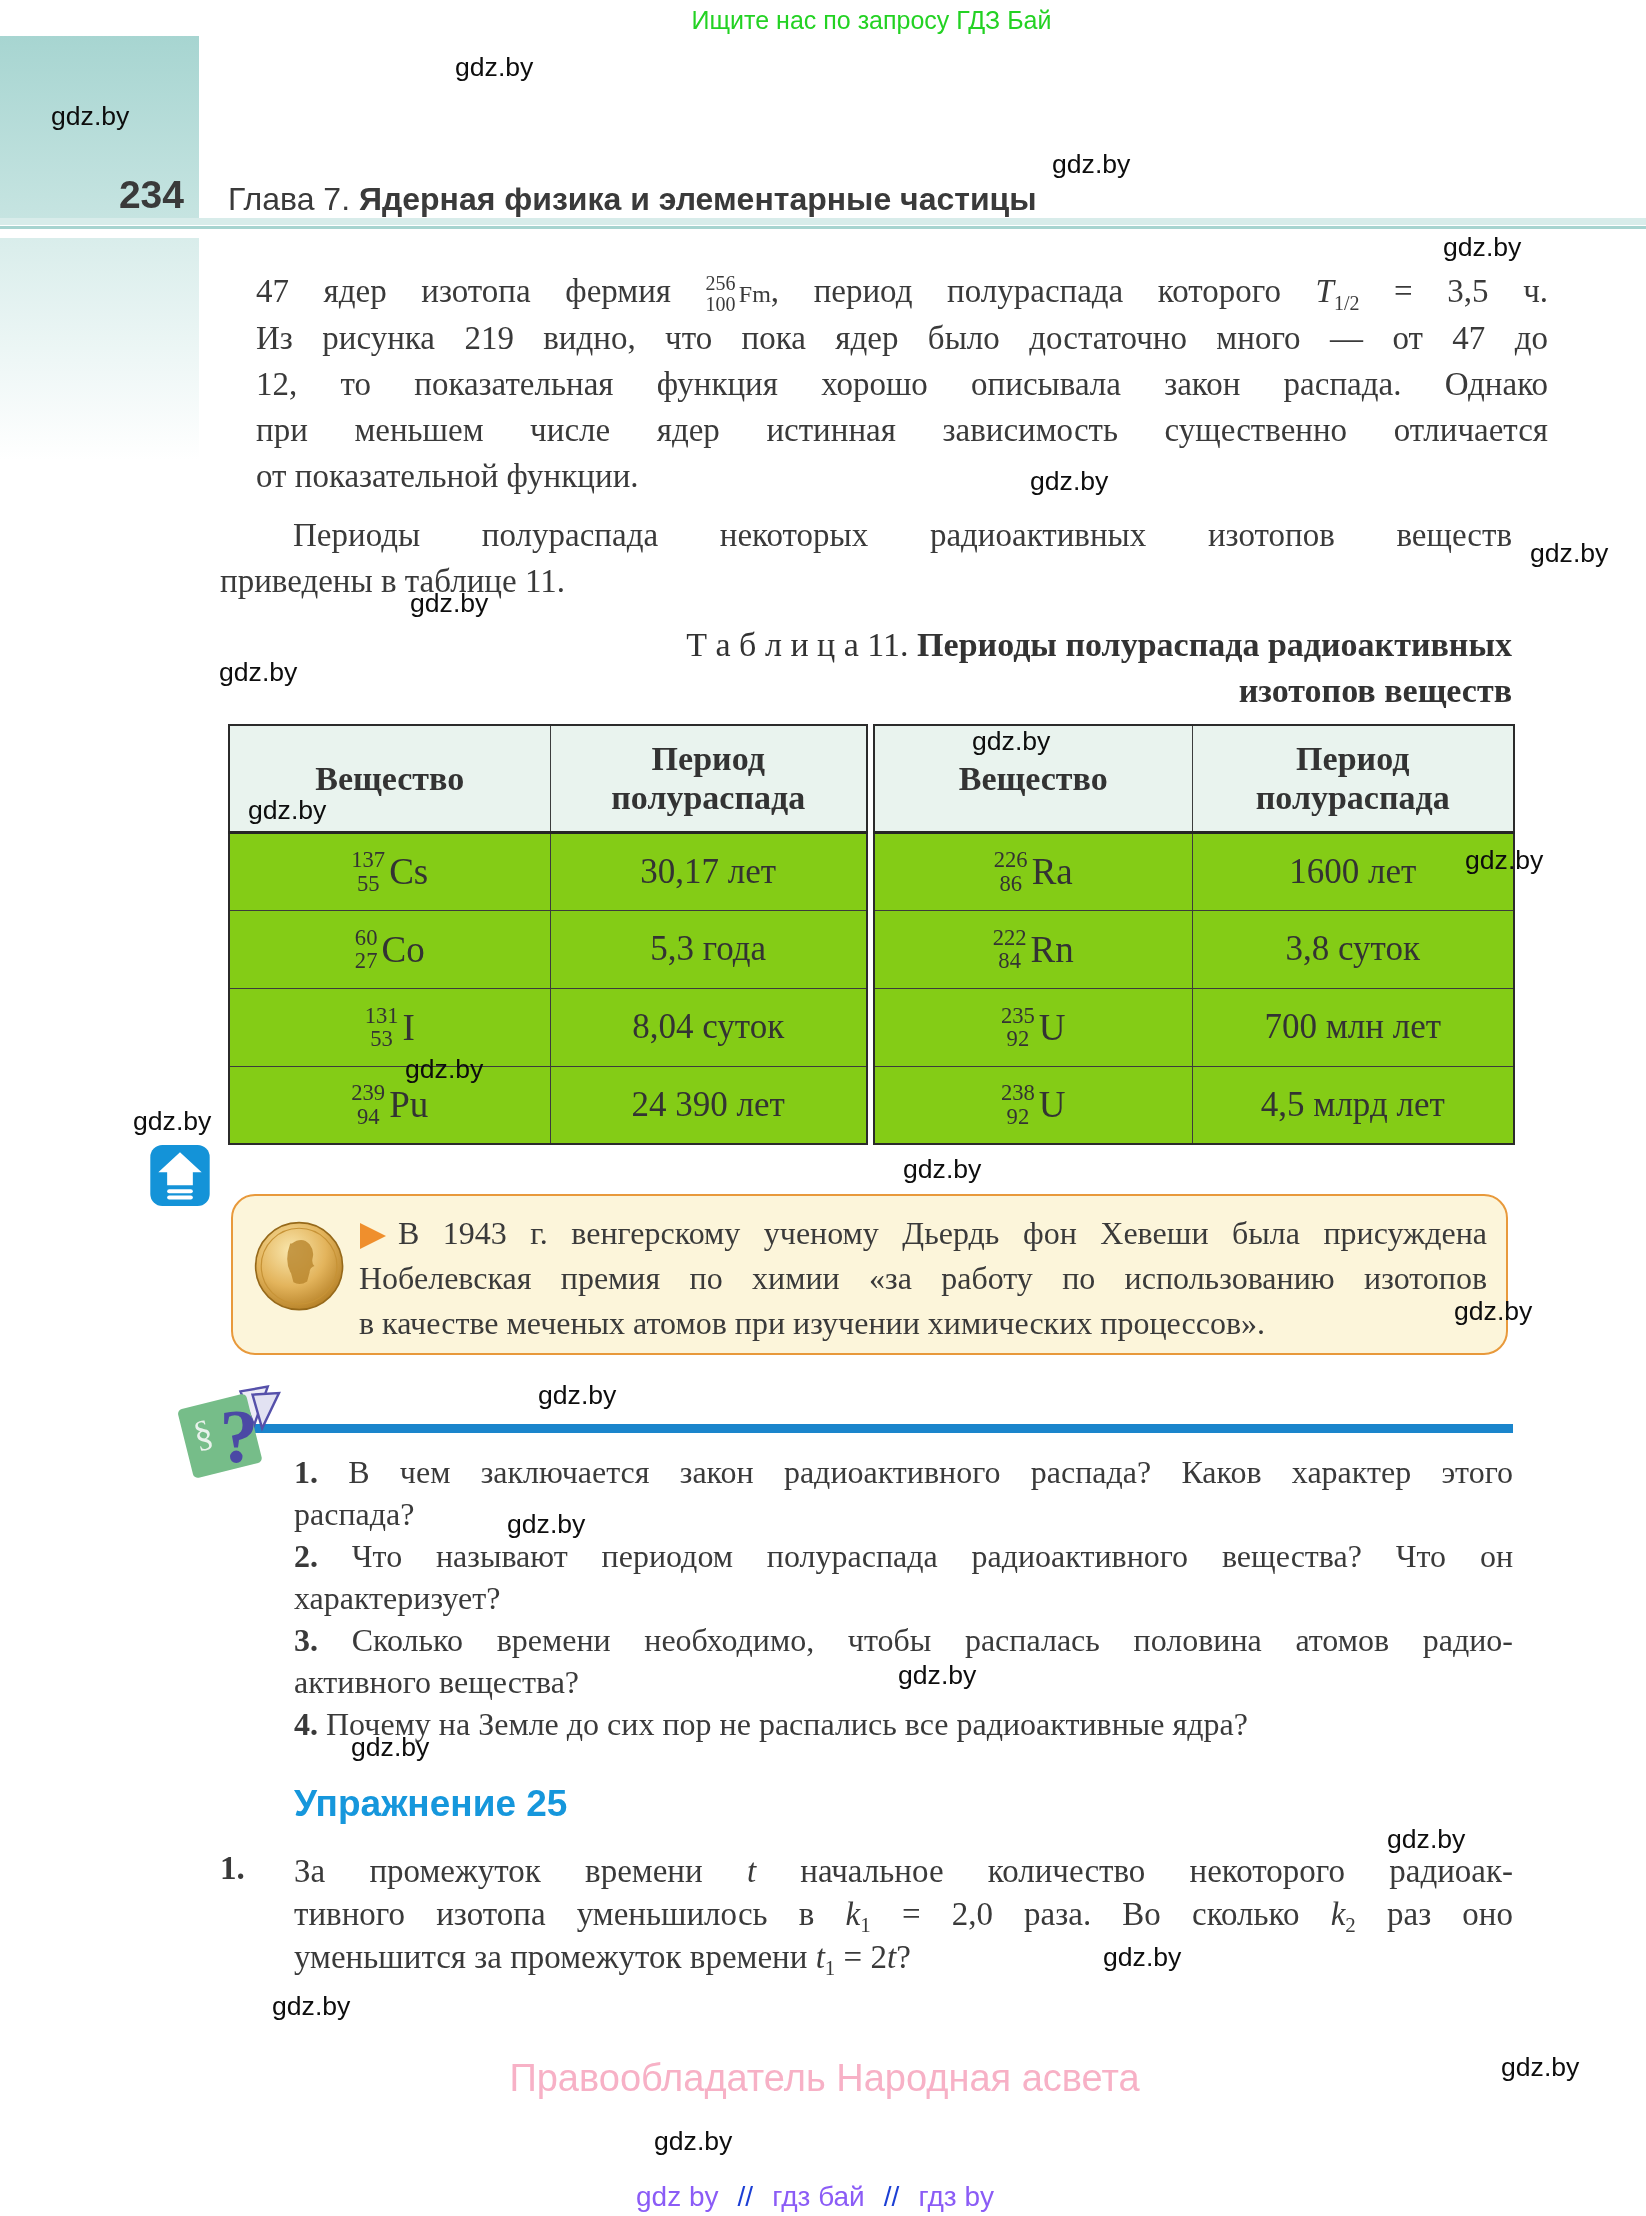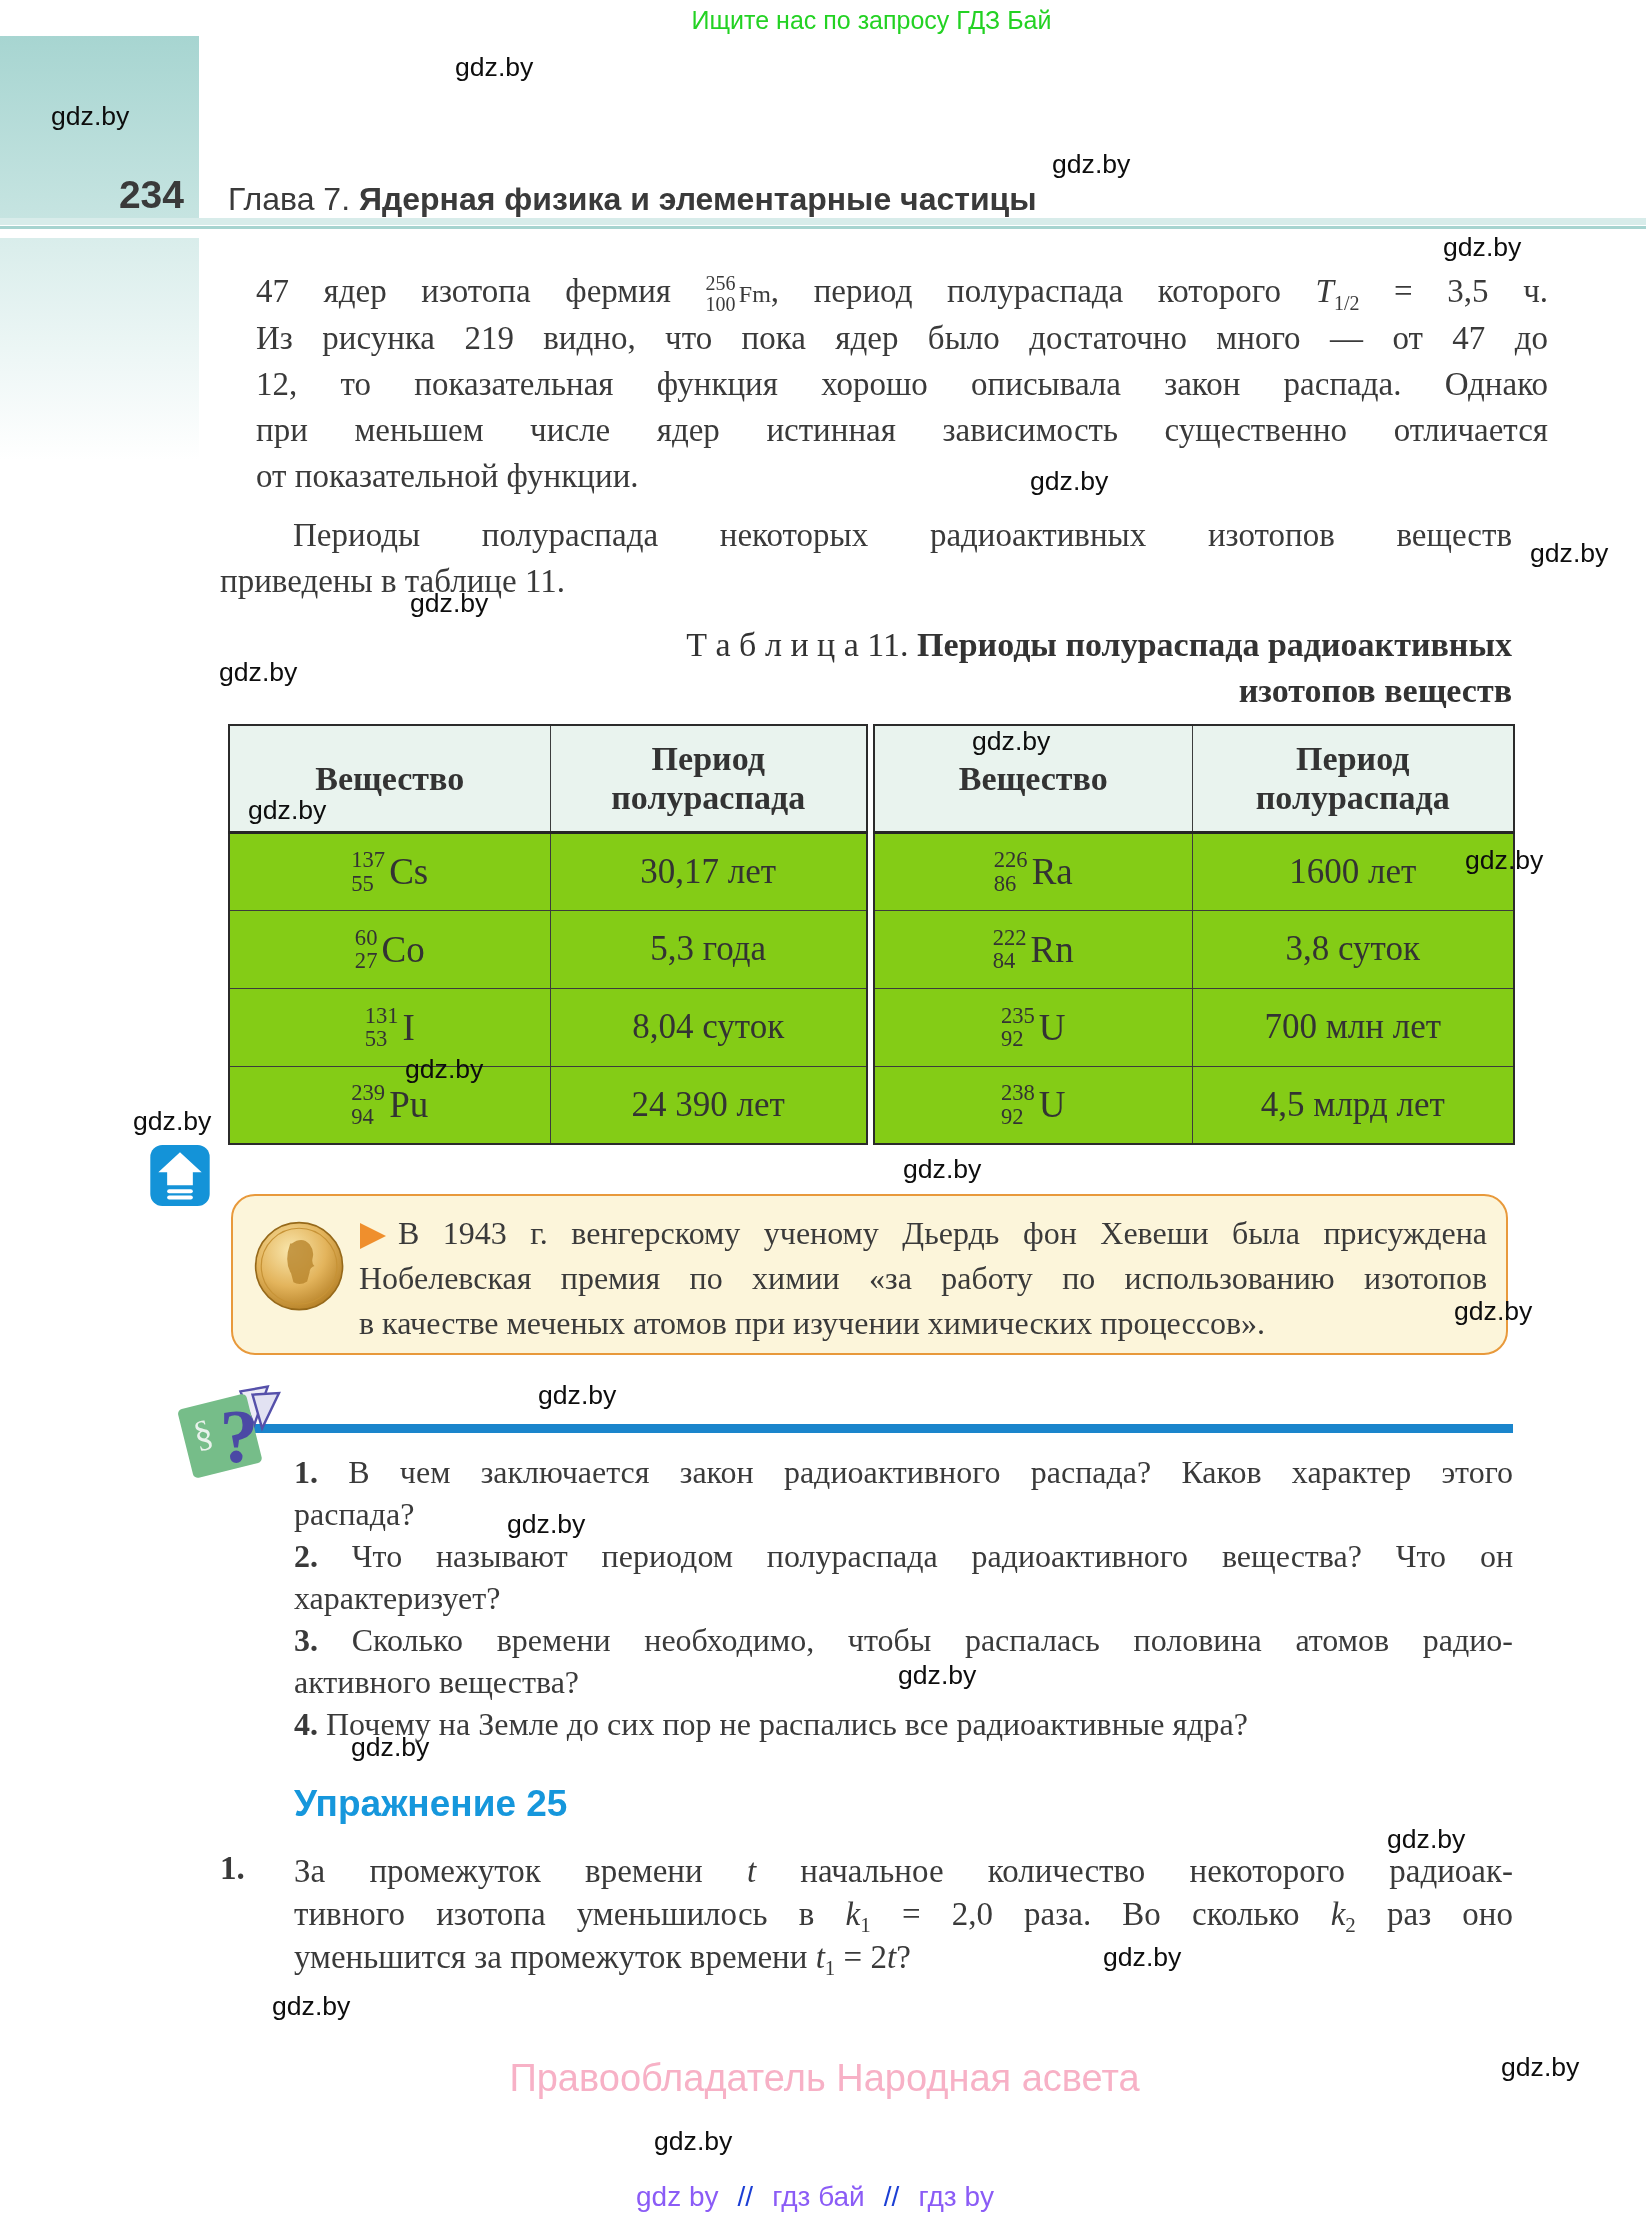--- a/index.html
+++ b/index.html
@@ -27,21 +27,21 @@
   .caption{position:absolute;left:220px;top:622px;width:1292px;text-align:right;
            font-size:34px;line-height:46px;color:#333;}
   .caption b{font-weight:bold;}
   table.ht{position:absolute;border-collapse:collapse;background:#84cc16;table-layout:fixed;}
   table.ht td,table.ht th{border:1.6px solid #3c3c3c;text-align:center;vertical-align:middle;
            font-size:35px;color:#333;padding:0;}
   table.ht{border:2.4px solid #2b2b2b;}
   table.ht th{background:#e9f3ee;font-weight:bold;font-size:34px;border-bottom:3.2px solid #262626;}
   table.ht th .hl{line-height:39px;}
   .nuc{display:inline-flex;align-items:center;vertical-align:middle;}
-  .nuc .nums{display:flex;flex-direction:column;align-items:flex-start;font-size:22.6px;line-height:23.4px;margin-right:4px;}
+  .nuc .nums{display:flex;flex-direction:column;align-items:center;font-size:22.6px;line-height:23.4px;margin-right:4px;}
   .nuc .sym{font-size:37px;line-height:39px;}
   .nuc-sm .nums{font-size:20px;line-height:21px;margin-right:3.2px;}
   .nuc-sm .sym{font-size:24px;line-height:35px;}
   sub.frac{font-size:20px;vertical-align:-8px;line-height:0;}
   .upicon{position:absolute;left:150px;top:1145px;width:60px;height:61px;cursor:pointer;}
   .infobox{position:absolute;left:231px;top:1194px;width:1273px;height:157px;
            background:#fcf5da;border:2.4px solid #e8993b;border-radius:24px;}
   .medal{position:absolute;left:254px;top:1221px;width:91px;height:91px;}
   .ib-text{position:absolute;left:359px;top:1211px;width:1128px;font-size:32px;line-height:45px;color:#3a3a3a;}
   .ib-ind{text-indent:39px;}

